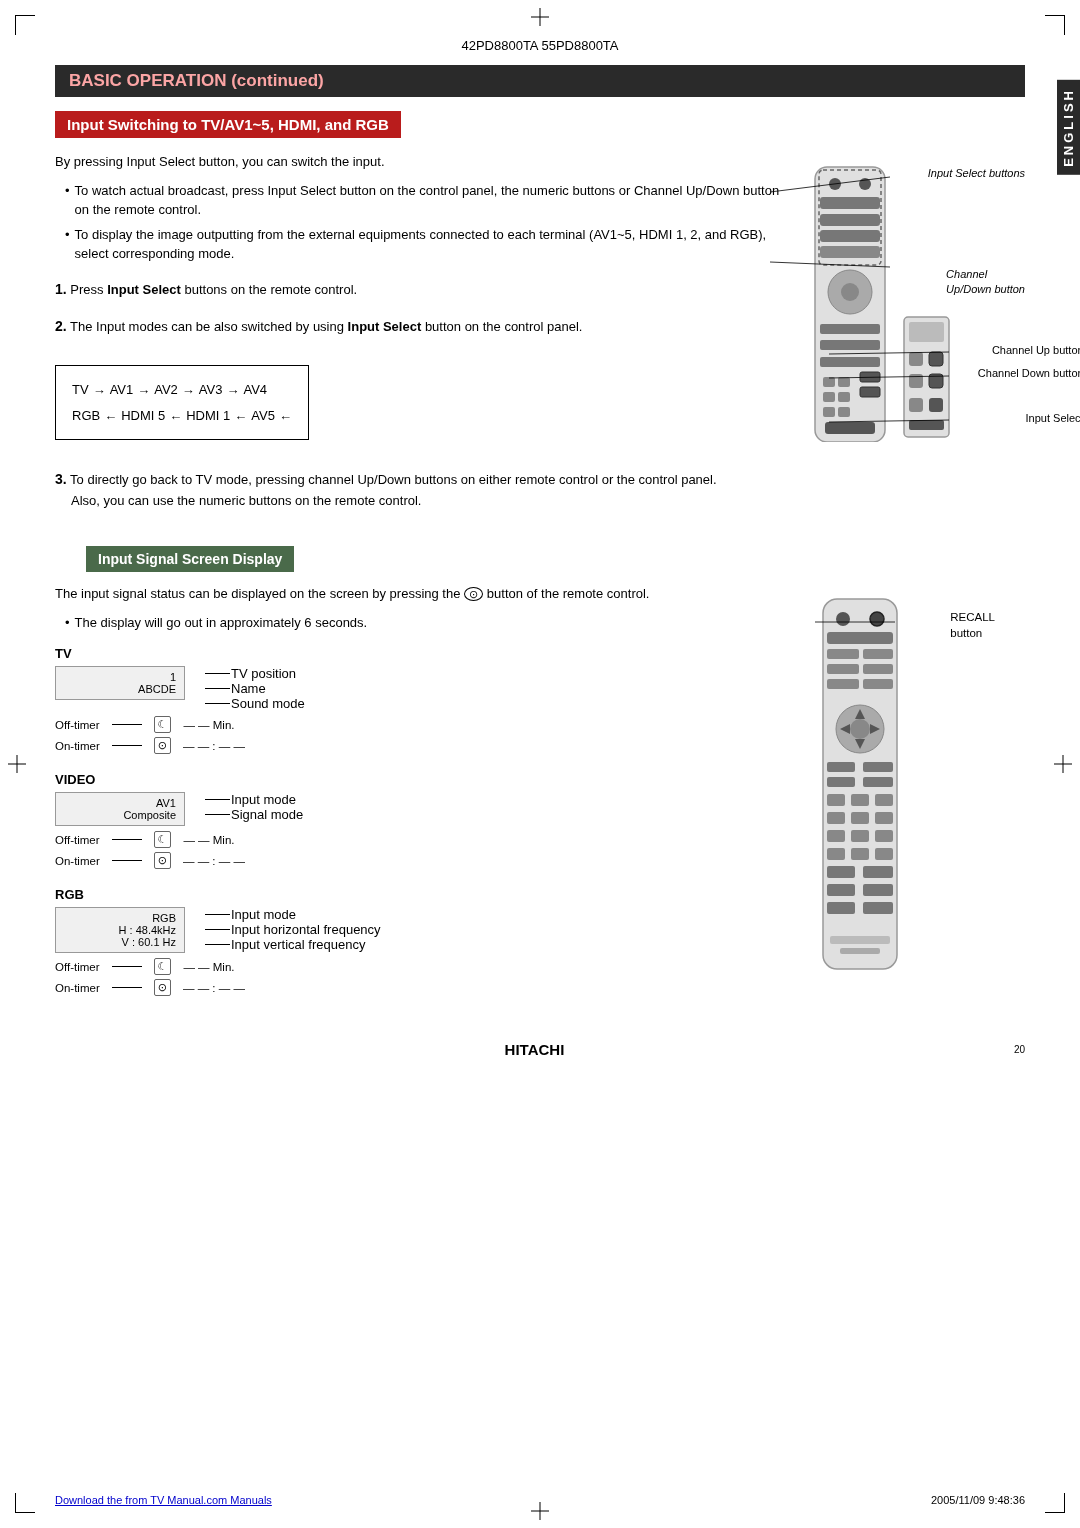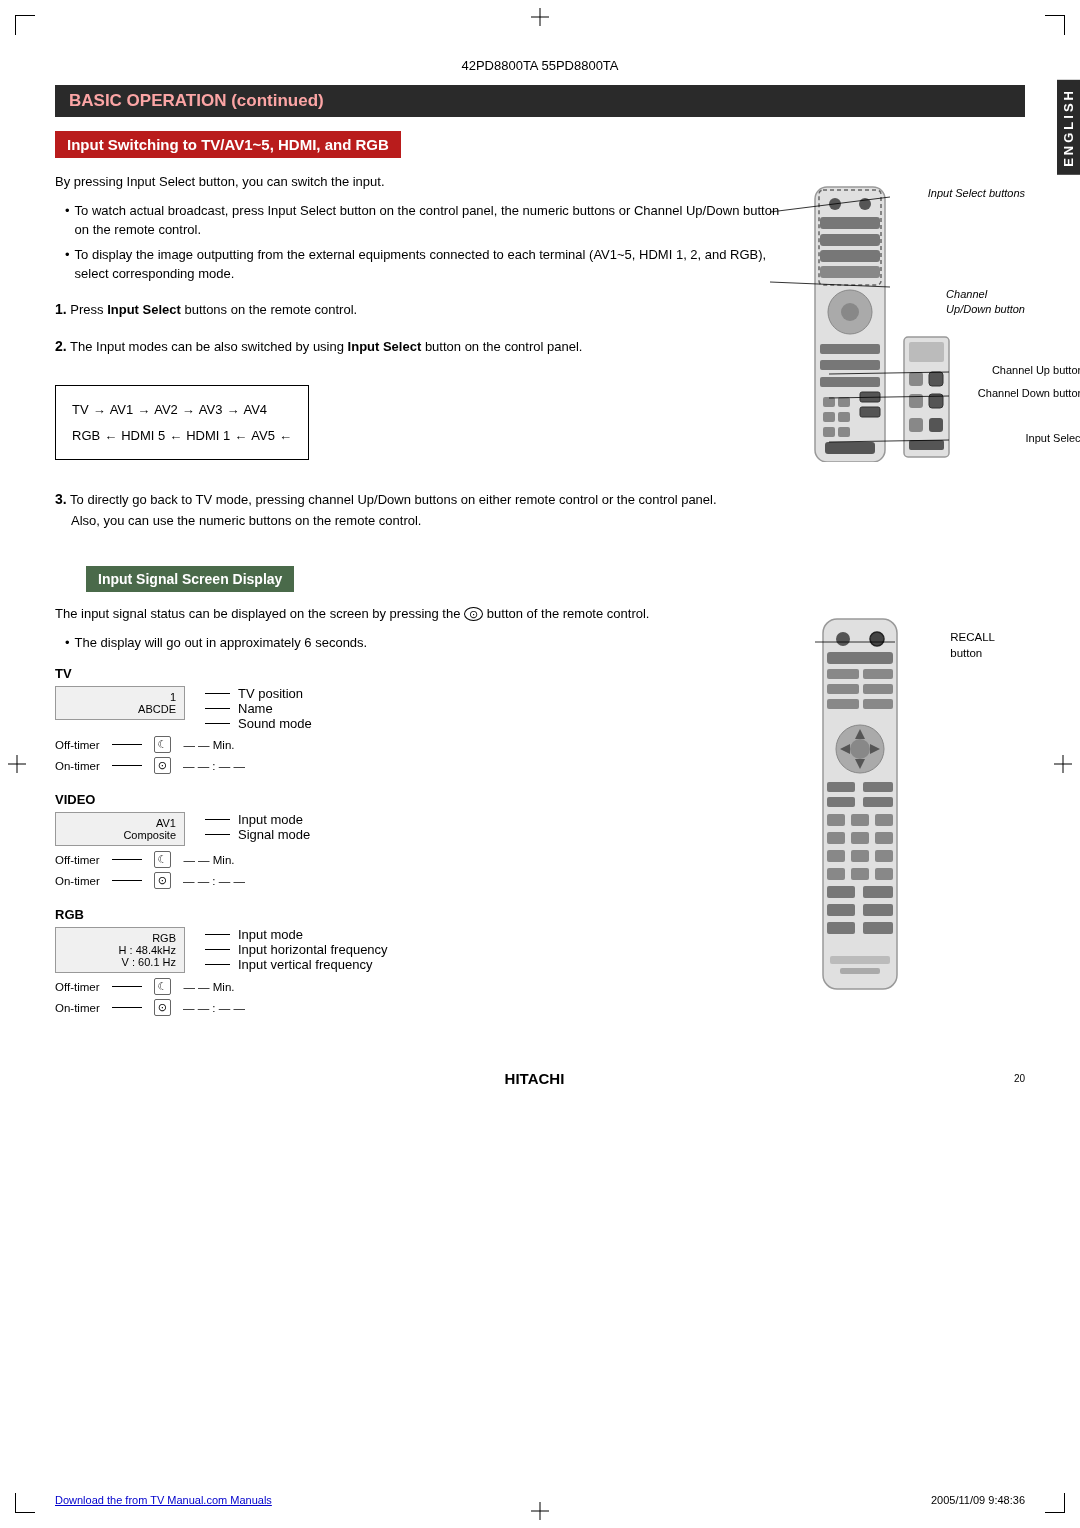--- a/index.html
+++ b/index.html
@@ -9,21 +9,21 @@
       background: #fff;
       font-family: Arial, Helvetica, sans-serif;
       font-size: 13px;
       color: #000;
       position: relative;
     }
 
     .page-wrapper {
       width: 1080px;
       min-height: 1528px;
-      padding: 28px 0;
+      padding: 8px 0;
       position: relative;
     }
 
     
     .corner-mark {
       position: absolute;
       width: 20px;
       height: 20px;
       border-color: #000;
       border-style: solid;
@@ -200,21 +200,21 @@
       display: inline-block;
       margin-left: 31px;
     }
 
     
     .page-bottom {
       display: flex;
       justify-content: space-between;
       align-items: center;
       padding: 8px 55px;
-      margin-top: 28px;
+      margin-top: 19px;
     }
 
     .page-number {
       font-size: 10px;
     }
 
     .brand-name {
       font-size: 15px;
       font-weight: bold;
       text-align: center;
@@ -259,21 +259,21 @@
       background: #f0f0f0;
       padding: 4px 8px;
       font-size: 11px;
       min-width: 120px;
       text-align: right;
     }
 
     .diag-ann-row {
       display: flex;
       align-items: center;
-      gap: 8px;
+      gap: 1px;
     }
 
     .line-connector {
       display: inline-block;
       width: 25px;
       height: 1px;
       background: #000;
       vertical-align: middle;
     }
 

